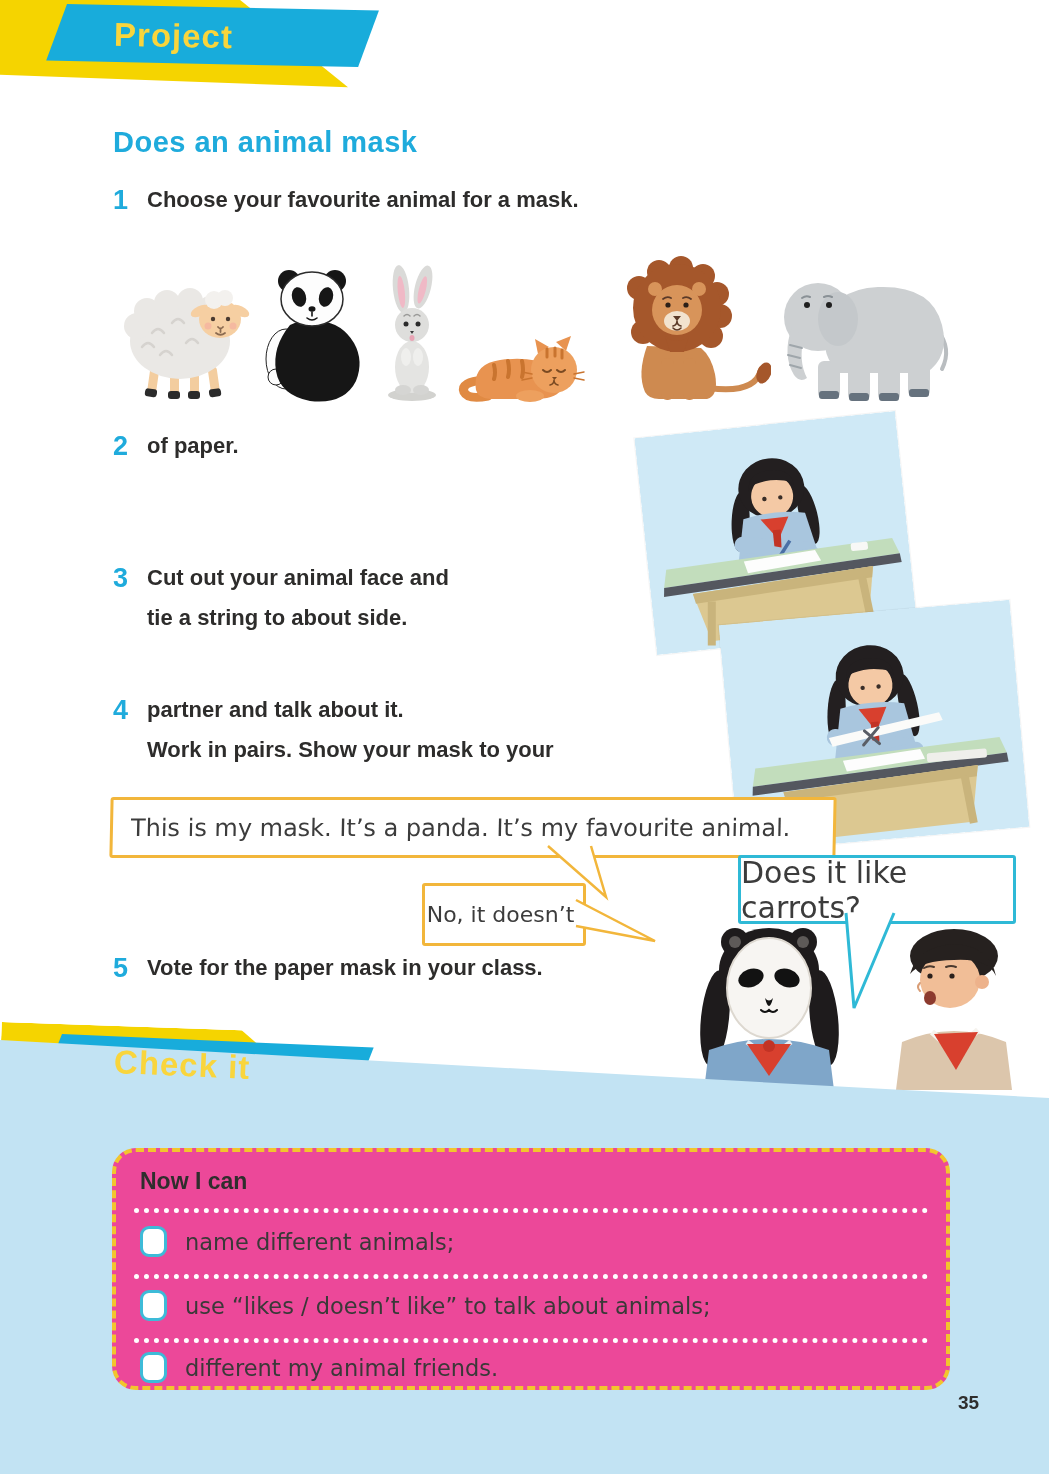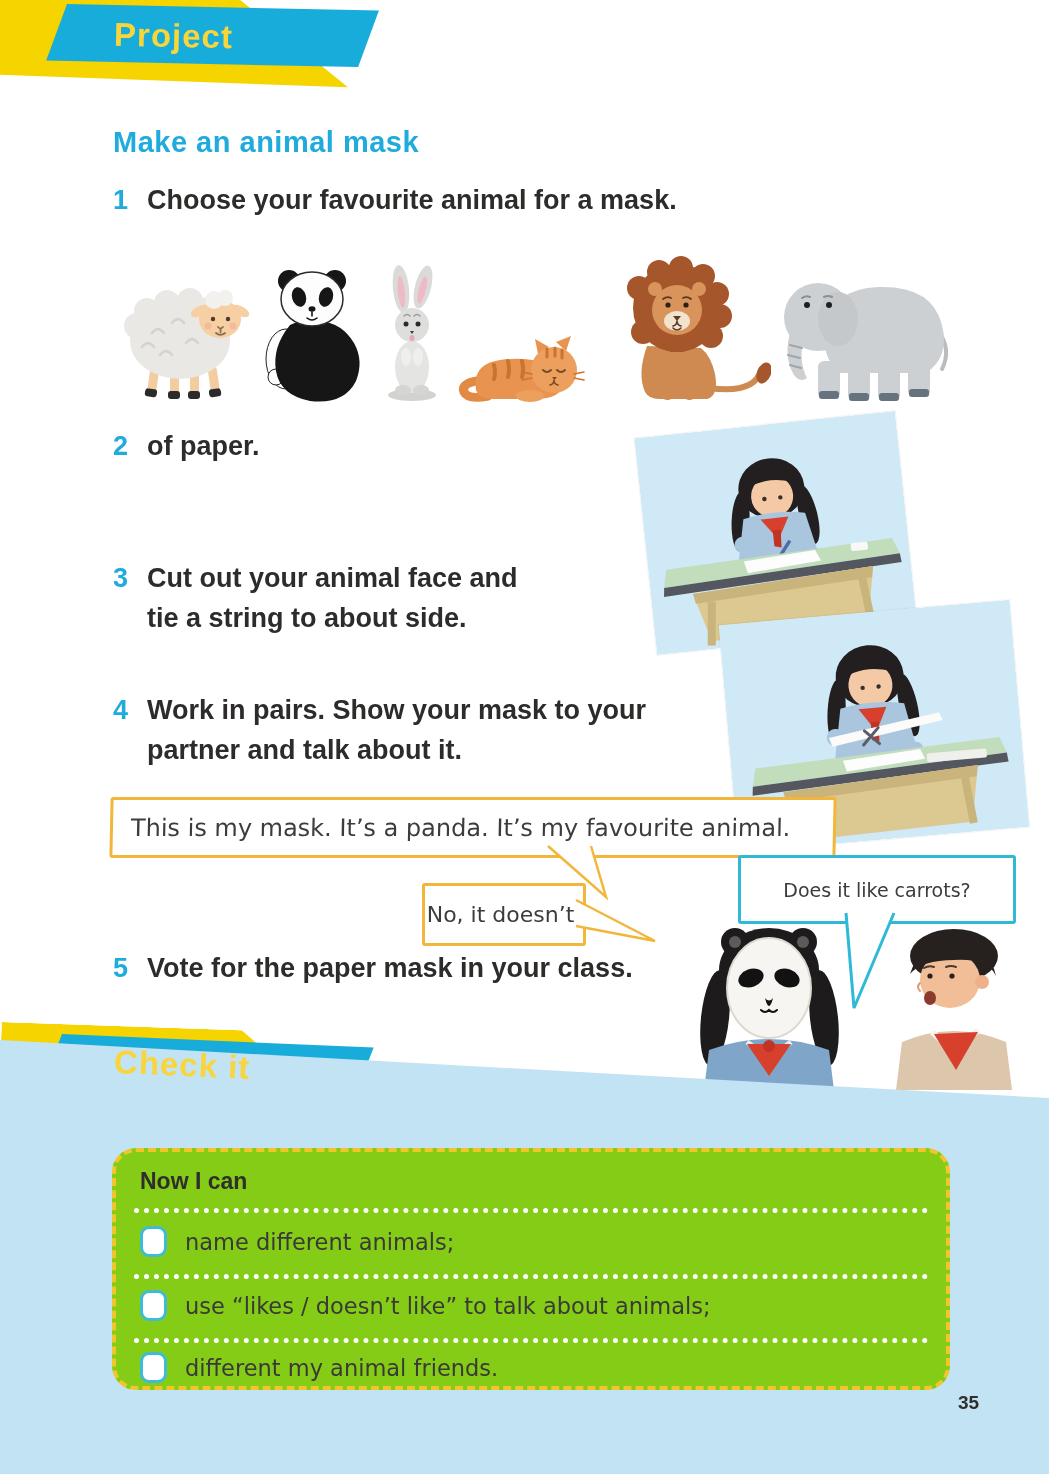--- a/index.html
+++ b/index.html
@@ -29,21 +29,21 @@
   .banner-label.top { left:114px; top:17px; transform:rotate(1.2deg); }
   .banner-label.check { left:114px; top:1046px; transform:rotate(2.5deg); }
 
   
   .section-title {
     position:absolute; left:113px; top:126px; font-size:29px; font-weight:bold;
     color:#1FABDC; z-index:3; letter-spacing:0.5px;
   }
   .step { position:absolute; left:113px; display:flex; gap:14px; z-index:3; }
   .step .step-num { font-size:27px; font-weight:bold; color:#1FABDC; width:20px; line-height:40px; }
-  .step .step-text { font-size:27px; font-weight:bold; color:#2D2C2B; line-height:40px; }
+  .step .step-text { font-size:22px; font-weight:bold; color:#2D2C2B; line-height:40px; }
   .step.s1 { top:180px; } .step.s2 { top:426px; } .step.s3 { top:558px; }
   .step.s4 { top:690px; } .step.s5 { top:948px; }
 
   
   .animals-row {
     position:absolute; left:112px; top:238px; width:848px; height:168px;
     display:flex; align-items:flex-end; justify-content:space-between; z-index:1;
   }
   .animal { display:block; }
 
@@ -56,39 +56,39 @@
   .bubble {
     position:absolute; background:#fff; z-index:4; border-radius:3px;
     display:flex; align-items:center; color:#3C3C3C;
     font-family:"DejaVu Sans", sans-serif;
   }
   .bubble.mask { left:110px; top:797px; width:702px; height:55px;
     border:3px solid #F2B63B; font-size:24px; padding-left:18px; transform:skewX(-1.2deg); }
   .bubble.no { left:422px; top:883px; width:158px; height:57px;
     border:3px solid #F2B63B; font-size:22px; justify-content:center; }
   .bubble.carrots { left:738px; top:855px; width:272px; height:63px;
-    border:3px solid #2FB9D6; font-size:19px; justify-content:center; }
+    border:3px solid #2FB9D6; font-size:30px; justify-content:center; }
   .tails { position:absolute; left:0; top:0; z-index:5; pointer-events:none; }
 
   
   .kid { position:absolute; z-index:1; }
   .kid-girl { left:652px; top:916px; }
   .kid-boy  { left:858px; top:920px; }
 
   
   .blue-section {
     position:absolute; left:0; top:1040px; width:1049px; height:434px;
     background:#C2E3F3; z-index:2;
     clip-path:polygon(0 0, 1049px 58px, 1049px 434px, 0 434px);
   }
 
   
   .check-panel {
     position:absolute; left:112px; top:1148px; width:830px; height:234px;
-    background:#84cc16; border:4px dashed #F2C52D; border-radius:24px; z-index:3;
+    background:#ec4899; border:4px dashed #F2C52D; border-radius:24px; z-index:3;
   }
   .panel-title { position:absolute; left:24px; top:16px; font-size:23px; font-weight:bold; color:#2F2E2D; }
   .panel-divider { position:absolute; left:18px; right:18px; border-top:5px dotted #ffffff; }
   .panel-divider.d1 { top:56px; } .panel-divider.d2 { top:122px; } .panel-divider.d3 { top:186px; }
   .check-row { position:absolute; left:24px; display:flex; align-items:center; gap:18px;justify-content:flex-end; }
   .check-row.r1 { top:74px; } .check-row.r2 { top:138px; } .check-row.r3 { top:200px; }
   .checkbox {
     width:27px; height:31px; background:#ffffff; border:3.5px solid #3DBBD8;
     border-radius:9px; box-sizing:border-box; cursor:pointer;
   }
@@ -100,21 +100,21 @@
 <body>
 
 <div class="page">
 
   <div class="blue-section"></div>
 
   <div class="banner-yellow top"></div>
   <div class="banner-blue top"></div>
   <div class="banner-label top">Project</div>
 
-  <div class="section-title">Make an animal mask</div>
+  <div class="section-title">Does an animal mask</div>
 
   <div class="step s1">
     <span class="step-num">1</span>
     <span class="step-text"><span>Choose your favourite animal for a mask.</span></span>
   </div>
   <div class="step s2">
     <span class="step-num">2</span>
     <span class="step-text">
       <div>of paper.</div>
     </span>
@@ -122,22 +122,22 @@
   <div class="step s3">
     <span class="step-num">3</span>
     <span class="step-text">
       <div>Cut out your animal face and</div>
       <div>tie a string to about side.</div>
     </span>
   </div>
   <div class="step s4">
     <span class="step-num">4</span>
     <span class="step-text">
+      <div>partner and talk about it.</div>
       <div>Work in pairs. Show your mask to your</div>
-      <div>partner and talk about it.</div>
     </span>
   </div>
   <div class="step s5">
     <span class="step-num">5</span>
     <span class="step-text"><span>Vote for the paper mask in your class.</span></span>
   </div>
 
   <div class="animals-row">
 
     <svg class="animal" width="145" height="135" viewBox="0 0 145 135" aria-label="sheep">

